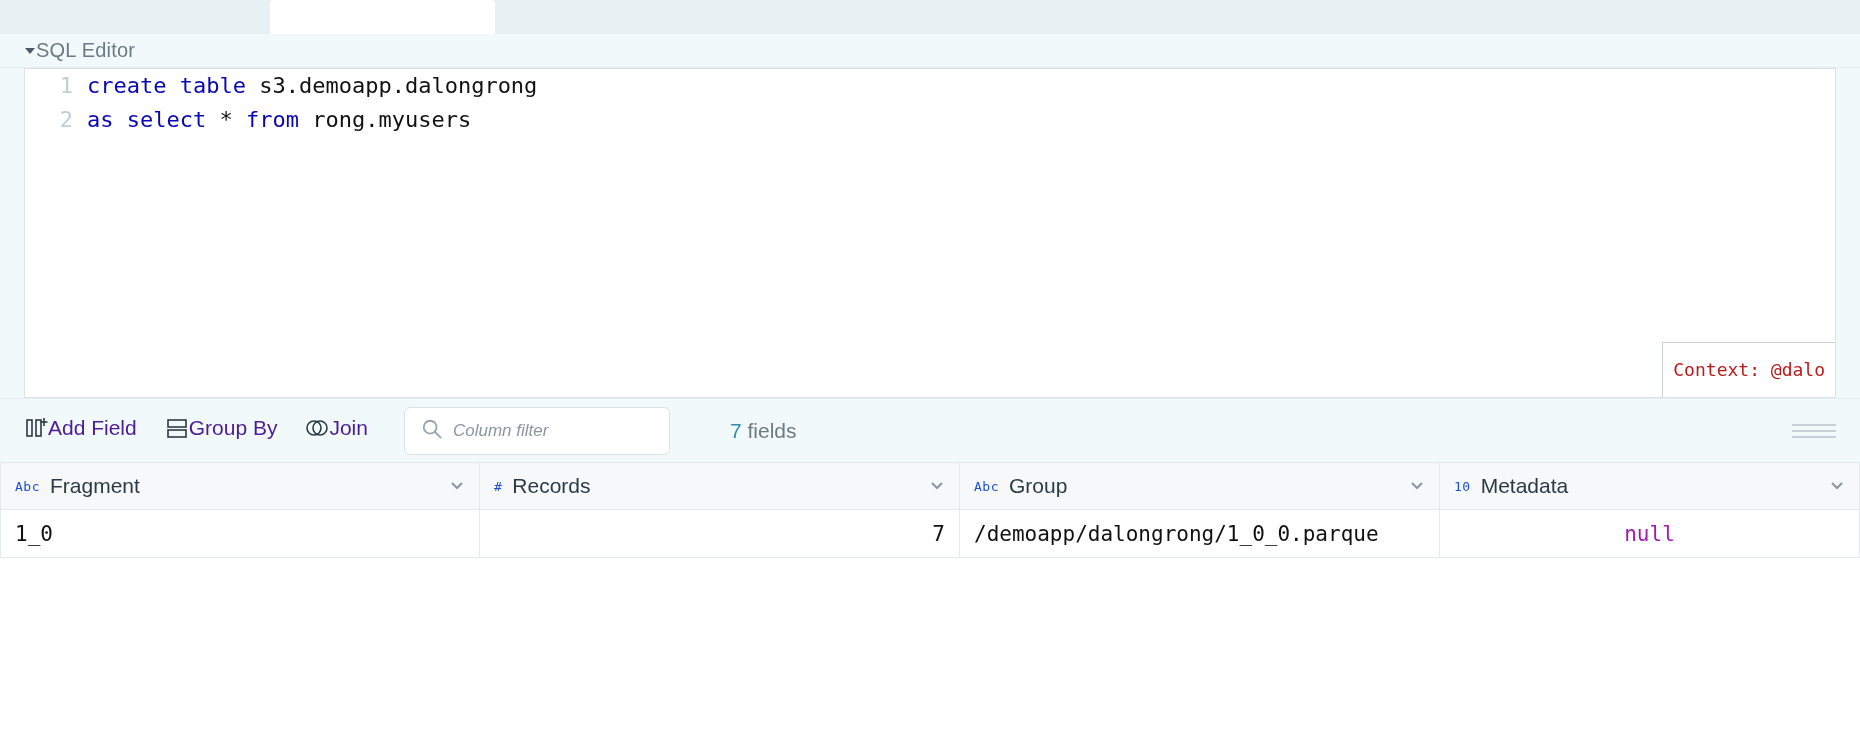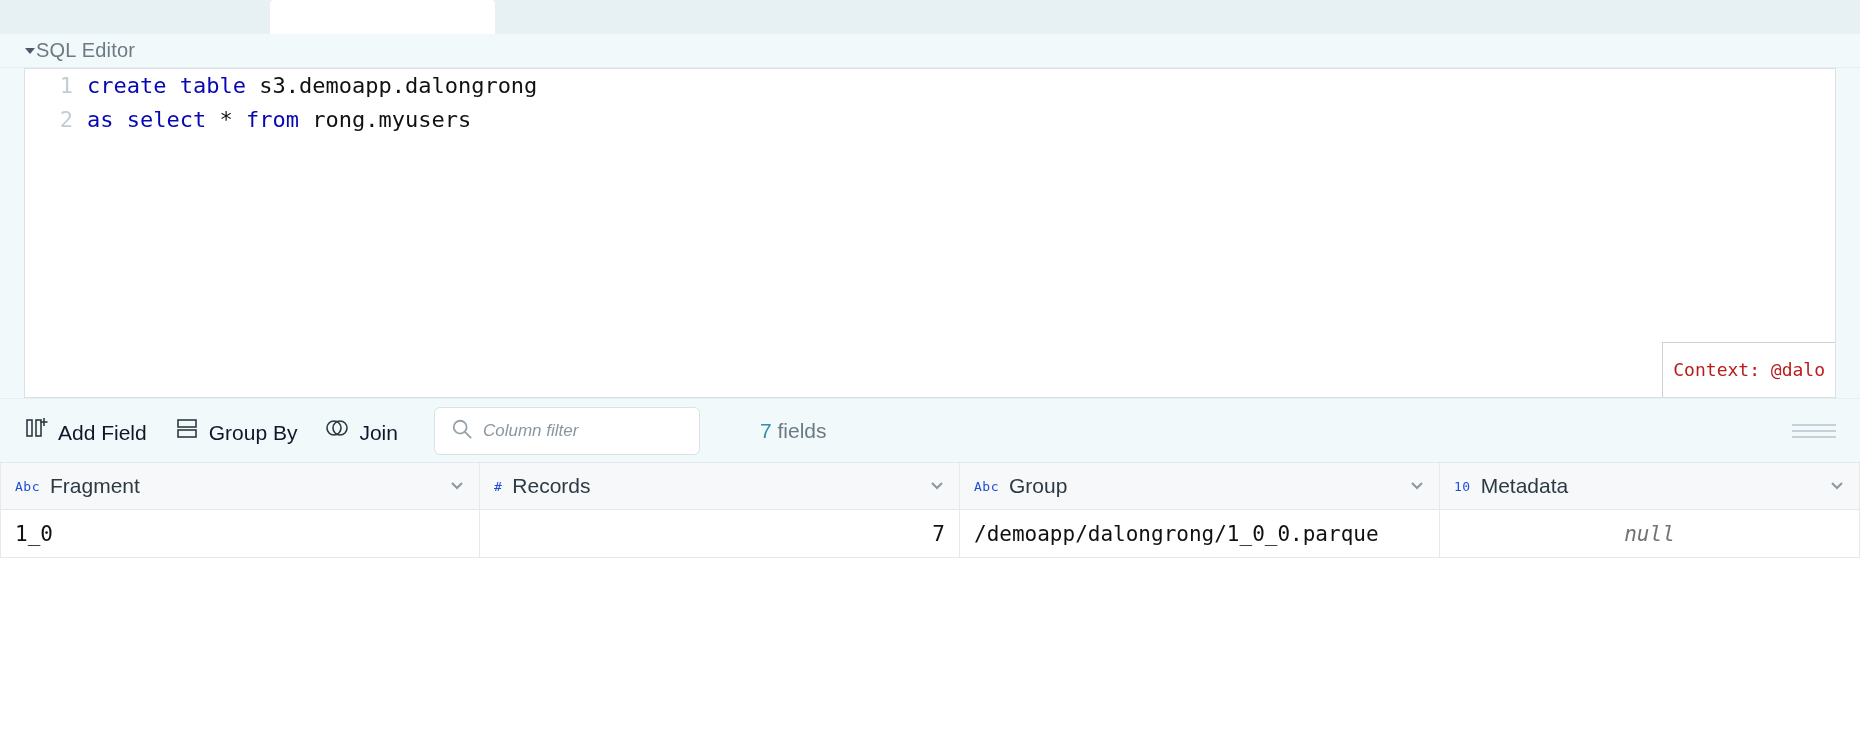--- a/index.html
+++ b/index.html
@@ -12,41 +12,41 @@
   .caret-icon svg { width: 12px; height: 12px; fill: #4e5a63; display: block; }
   .section-title { color: #6c7a84; font-size: 20px; letter-spacing: 0.2px; }
   .editor-wrap { background: #f2f9fb; padding: 0 24px 0 24px; flex: 0 0 auto; }
   .editor { position: relative; background: #fff; border: 1px solid #d9e2e7; height: 330px; font-family: ui-monospace, SFMono-Regular, Menlo, Consolas, monospace; font-size: 22px; line-height: 34px; overflow: hidden; }
   .line { display: flex; }
   .gutter { width: 62px; text-align: right; color: #c0cdd4; padding-right: 14px; user-select: none; }
   .code { white-space: pre; color: #111; }
   .kw { color: #0707b5; }
   .context-badge { position: absolute; right: 0; bottom: 0; border: 1px solid #c8d2d8; background: #fff; color: #b91c1c; font-size: 18px; padding: 10px 10px; border-bottom: none; border-right: none; }
   .toolbar { height: 64px; background: #f2f9fb; display: flex; align-items: center; gap: 28px; padding: 0 24px; border-top: 1px solid #e6eef1; }
-  .tbtn { display: inline-flex; align-items: flex-end; gap: 10px; color: #0f172a; font-size: 21px; cursor: pointer; }
+  .tbtn { display: inline-flex; align-items: flex-start; color: #4c1d95; font-size: 21px; cursor: pointer; }
   .tbtn svg { width: 24px; height: 24px; stroke: #2d3a43; fill: none; stroke-width: 1.6; }
   .filter-box { display: flex; align-items: center; gap: 10px; background: #fff; border: 1px solid #d9e2e7; border-radius: 6px; padding: 6px 16px; height: 48px; margin-left: 8px; }
   .filter-box svg { width: 22px; height: 22px; stroke: #96a4ad; fill: none; stroke-width: 2; }
   .filter-input { border: none; outline: none; font-size: 17px; font-style: italic; color: #606b74; width: 200px; background: transparent; }
   .filter-input::placeholder { color: #8b97a0; font-style: italic; }
   .fields-count { font-size: 21px; color: #6c7a84; margin-left: 32px; }
   .fields-count .num { color: #2e8fb0; }
   .drag-handle { margin-left: auto; width: 44px; height: 14px; cursor: ns-resize; }
   .drag-handle div { height: 2px; background: #c5d0d7; margin-bottom: 4px; width: 100%; }
   .grid { display: flex; flex-direction: column; }
   .ghead, .grow { display: grid; grid-template-columns: 480px 480px 480px 420px; }
   .gcell-h { display: flex; align-items: center; height: 48px; background: #f6f8f9; border: 1px solid #e3e9ec; border-left: none; padding: 0 14px; gap: 10px; position: relative; color: #2d3a43; font-size: 21px; }
   .gcell-h:first-child { border-left: 1px solid #e3e9ec; }
   .type-tag { font-size: 13px; color: #1d4ed8; font-family: ui-monospace, Menlo, monospace; letter-spacing: 0.5px; }
   .col-caret { position: absolute; right: 14px; }
   .col-caret svg { width: 16px; height: 16px; stroke: #8b97a0; fill: none; stroke-width: 2; }
   .gcell { display: flex; align-items: center; height: 48px; border: 1px solid #e3e9ec; border-top: none; border-left: none; padding: 0 14px; font-family: ui-monospace, Menlo, monospace; font-size: 21px; color: #111; overflow: hidden; white-space: nowrap; }
   .gcell:first-child { border-left: 1px solid #e3e9ec; }
   .gcell.num { justify-content: flex-end; }
-  .gcell.nullv { justify-content: center; font-style: italic; color: #737373; }
+  .gcell.nullv { justify-content: center; color: #a21caf; }
 </style>
 </head>
 <body>
 
 <div class="page">
 
   <div class="top-tab-strip">
     <div class="tab-spacer-left"></div>
     <div class="active-tab-stub"></div>
   </div>

